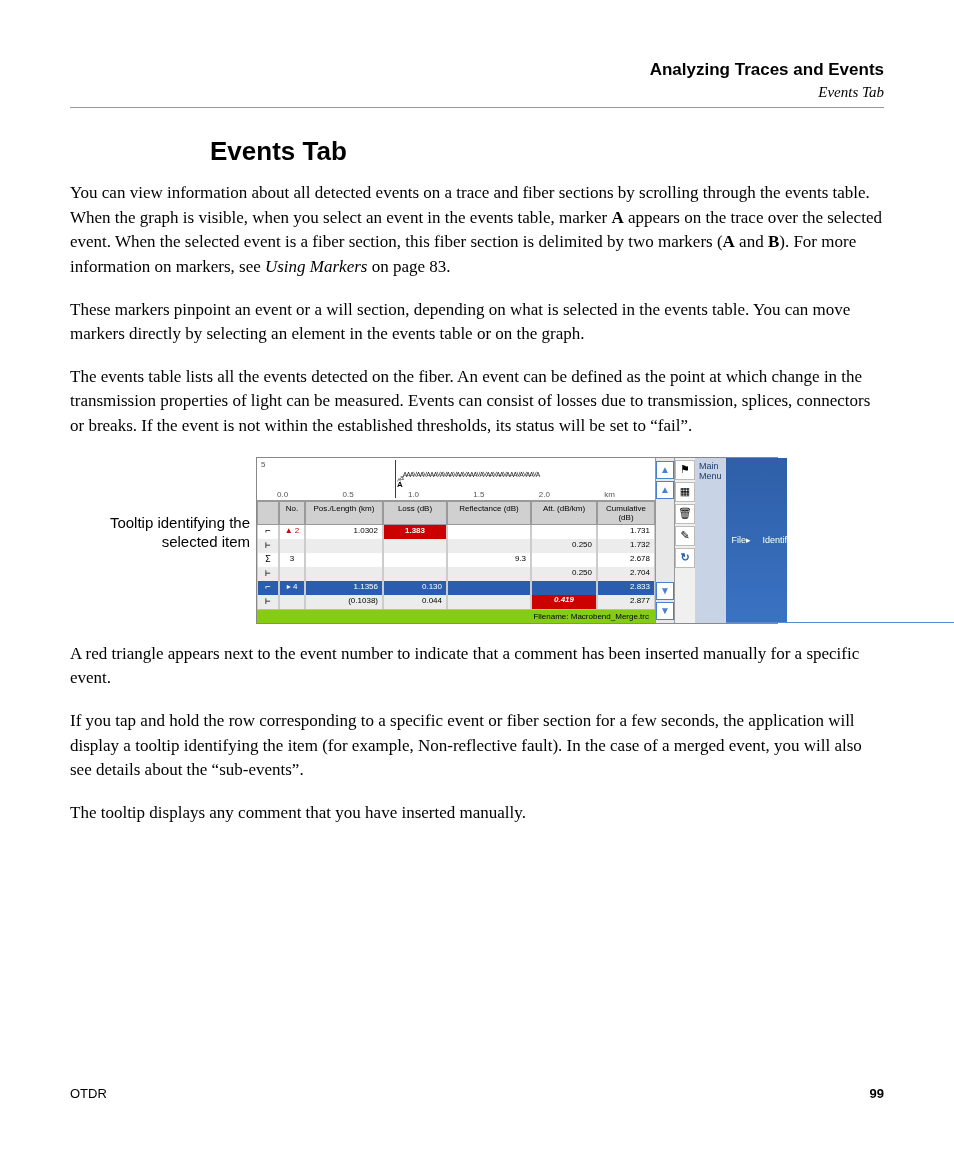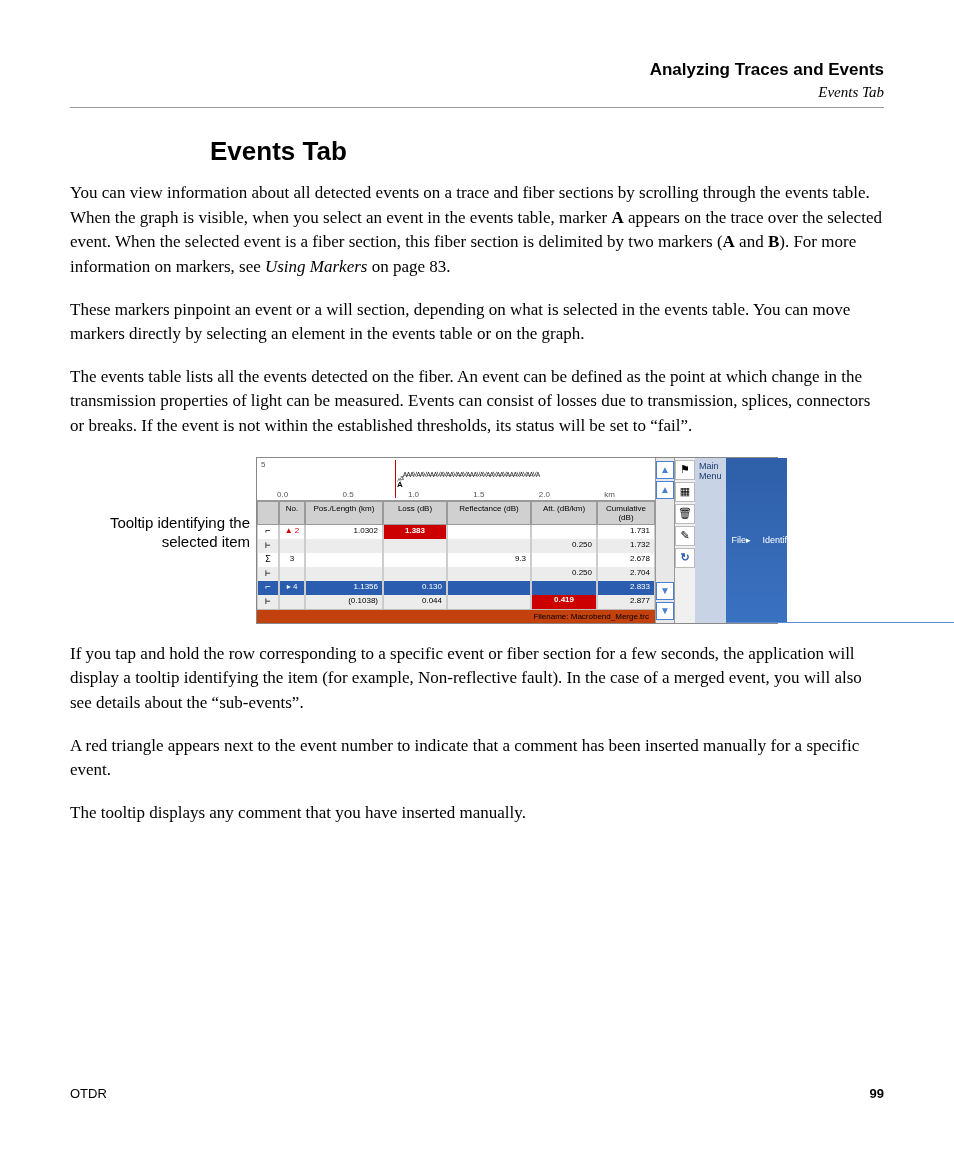--- a/index.html
+++ b/index.html
@@ -105,21 +105,21 @@
   }
   .et-header > div { border:1px solid #999; padding:2px 2px; text-align:center; box-sizing:border-box;}
   .col-ico{width:22px;} .col-no{width:26px;} .col-pos{width:78px;} .col-loss{width:64px;}
   .col-refl{width:84px;} .col-att{width:66px;} .col-cum{width:58px;}
   .et-row { display:flex; font-size:8px; background:#fff;}
   .et-row > div { border-left:1px solid #ccc; border-right:1px solid #ccc; padding:1px 4px; box-sizing:border-box; text-align:right; height:14px;}
   .et-row .col-ico, .et-row .col-no { text-align:center;}
   .row-sel { background:#2a5db0; color:#fff;}
   .row-gray { background:#ececec;}
   .loss-red { background:#c00; color:#fff; font-weight:bold; text-align:center !important;}
-  .att-red { background:#c00; color:#fff; font-weight:bold; text-align:center !important; padding:0 6px !important;}
+  .att-red { background:#c00; color:#fff; font-weight:bold; text-align:center !important; padding:0 6px !important;font-style:italic;}
   .tooltip-box {
     position:absolute; left:68px; top:68px; width:168px;
     background:#ffffe8; border:1px solid #555; font-size:9px; padding:2px 4px;
     z-index:5; line-height:1.2;
   }
   .tooltip-sub { color:#006000; font-size:8px; margin-top:2px; border-top:1px dotted #aaa; padding-top:1px;}
   .scroll-col {
     width:20px; background:#e8e8e8; border-left:1px solid #999;
     display:flex; flex-direction:column; align-items:center; justify-content:space-between;
     padding:2px 0;
@@ -129,21 +129,21 @@
   .tool-btn { width:18px; height:18px; border:1px solid #bbb; background:#fff; font-size:11px; display:flex; align-items:center; justify-content:center;}
   .menu-col {
     width:92px; background:linear-gradient(#2e5fa8,#3a72c2); color:#fff;
     display:flex; font-size:9px;
   }
   .menu-header { background:#c8d4e6; color:#1a3a6b; padding:3px 4px; font-size:9px;}
   .menu-item { padding:5px 6px; border-bottom:1px solid #5a8acf; display:flex; justify-content:space-between; align-items:center;}
   .menu-icons { display:flex; gap:2px; padding:4px; margin-top:auto;}
   .menu-icon { width:18px; height:18px; border:1px solid #fff; border-radius:9px; font-size:9px; display:flex; align-items:center;justify-content:center;}
   .menu-icon.red { background:#c0392b;}
-  .filename-bar { text-align:right; font-size:8px; padding:2px 6px; background:#c2410c; border-top:1px solid #bbb;}
+  .filename-bar { text-align:right; font-size:8px; padding:2px 6px; background:#84cc16; border-top:1px solid #bbb;}
   .footer {
     position: absolute;
     bottom: 58px;
     left: 70px; right: 70px;
     display: flex;
     justify-content: space-between;
     font-size: 13px;
     font-family: Arial, sans-serif;
   }
   .footer .pnum { font-weight: bold; }
@@ -293,22 +293,22 @@
             <div class="menu-icon">i</div>
             <div class="menu-icon">?</div>
             <div class="menu-icon red">✖</div>
           </div>
         </div>
       </div>
     </div>
   </div>
 
   <div class="body-text">
+    <p>A red triangle appears next to the event number to indicate that a comment has been inserted manually for a specific event.</p>
     <p>If you tap and hold the row corresponding to a specific event or fiber section for a few seconds, the application will display a tooltip identifying the item (for example, Non-reflective fault). In the case of a merged event, you will also see details about the “sub-events”.</p>
-    <p>A red triangle appears next to the event number to indicate that a comment has been inserted manually for a specific event.</p>
     <p>The tooltip displays any comment that you have inserted manually.</p>
   </div>
 
   <div class="footer">
     <span>OTDR</span>
     <span class="pnum">99</span>
   </div>
 </div>
 
 </body></html>

